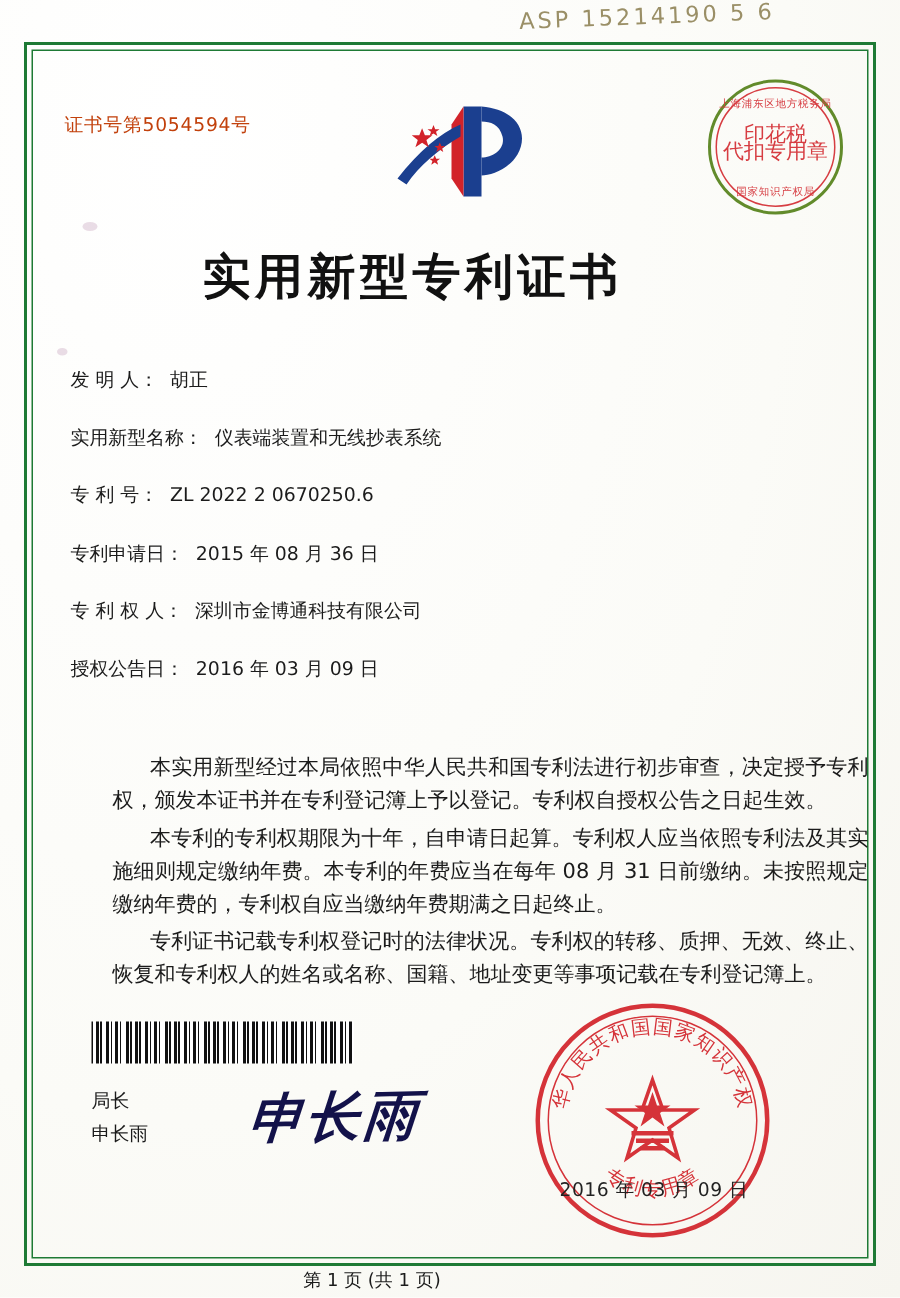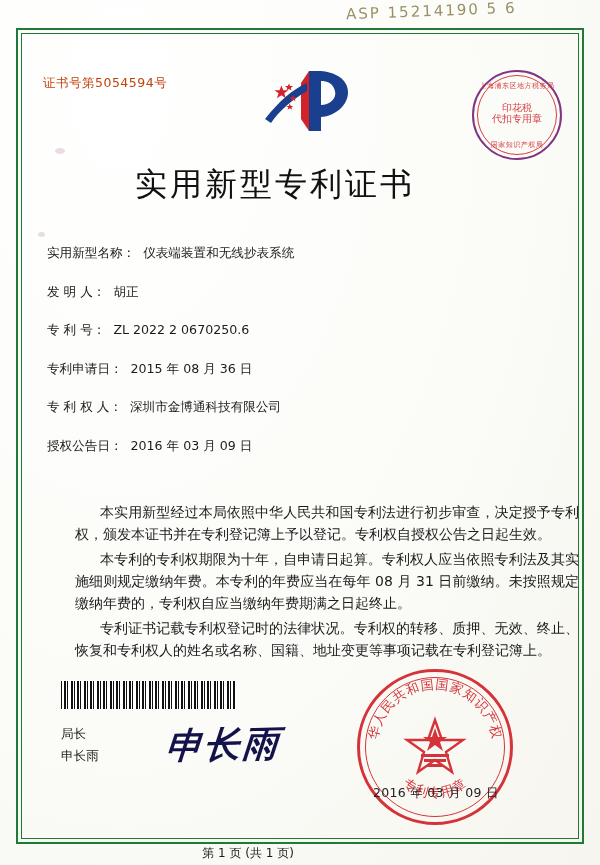--- a/index.html
+++ b/index.html
@@ -82,24 +82,24 @@
     left: 228px;
     top: 28px;
     width: 110px;
     height: 80px;
   }
 
   
   .seal-top {
     position: absolute;
     left: 451px;
-    top: 37px;
+    top: 20px;
     width: 86px;
     height: 86px;
-    border: 2px solid #701a75;
+    border: 2px solid #4d7c0f;
     border-radius: 50%;
     color: #d2232a;
     opacity: .88;
   }
   .seal-top .ring {
     position: absolute;
     inset: 3px;
     border: 1px solid #d2232a;
     border-radius: 50%;
   }
@@ -112,33 +112,33 @@
     letter-spacing: .5px;
     font-family: "DejaVu Sans", sans-serif;
   }
   .seal-top .arc-top { top: 9px; }
   .seal-top .arc-bottom { bottom: 8px; }
   .seal-top .mid {
     position: absolute;
     left: 0; right: 0;
     top: 30px;
     text-align: center;
-    font-size: 10px;
+    font-size: 14px;
     line-height: 11px;
   }
 
   
   .title {
     position: absolute;
     left: 0;
     top: 130px;
     width: 508px;
     text-align: center;
     font-family: "DejaVu Serif", "Liberation Serif", serif;
-    font-weight: normal;
+    font-weight: bold;
     font-size: 32px;
     letter-spacing: 3px;
     color: #111;
   }
 
   
   .fields {
     position: absolute;
     left: 26px;
     top: 212px;
@@ -317,26 +317,26 @@
       <div>印花税</div>
       <div>代扣专用章</div>
     </div>
     <div class="arc-bottom">国家知识产权局</div>
   </div>
 
   <div class="title">实用新型专利证书</div>
 
   <div class="fields">
     <div class="field-row">
+      <span class="field-label">发 明 人：</span>
+      <span class="field-value">胡正</span>
+    </div>
+    <div class="field-row">
       <span class="field-label">实用新型名称：</span>
       <span class="field-value">仪表端装置和无线抄表系统</span>
-    </div>
-    <div class="field-row">
-      <span class="field-label">发 明 人：</span>
-      <span class="field-value">胡正</span>
     </div>
     <div class="field-row">
       <span class="field-label">专 利 号：</span>
       <span class="field-value">ZL 2022 2 0670250.6</span>
     </div>
     <div class="field-row">
       <span class="field-label">专利申请日：</span>
       <span class="field-value">2015 年 08 月 36 日</span>
     </div>
     <div class="field-row">

